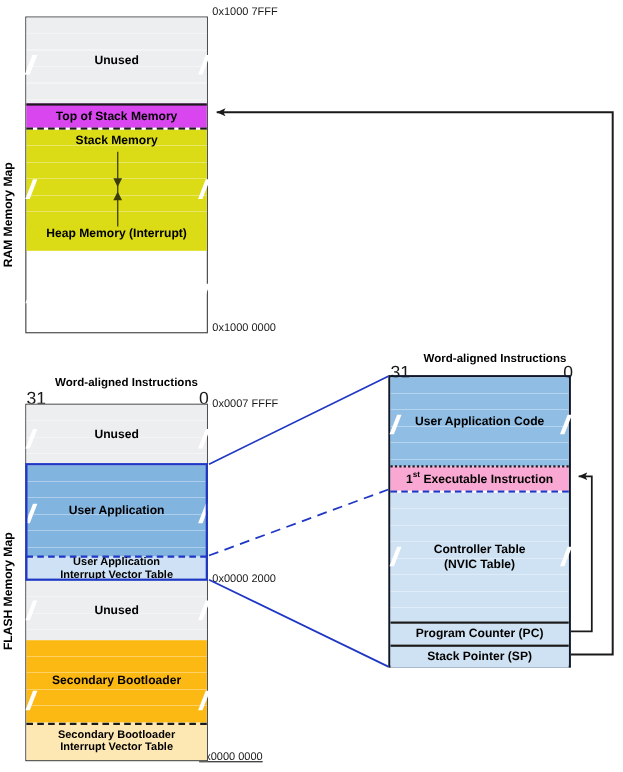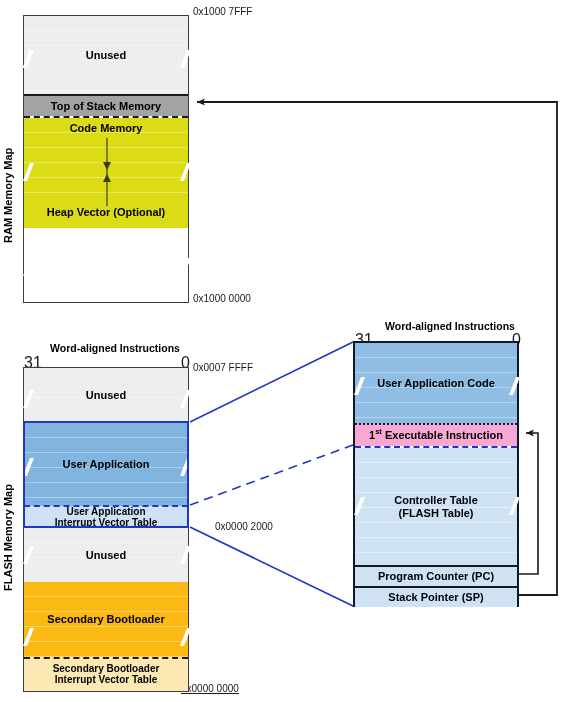--- a/index.html
+++ b/index.html
@@ -164,31 +164,31 @@
       <span class="lbl">Unused</span>
     </div>
     <svg class="brk" style="left:-3px; top:32px;" viewBox="0 0 14 20">
       <polygon points="2,20 9,2 13,2 6,20" fill="#ffffff"></polygon>
       <line x1="2" y1="20" x2="9" y2="2" stroke="#ffffff" stroke-width="1"></line>
     </svg>
     <svg class="brk" style="left:154px; top:32px;" viewBox="0 0 14 20">
       <polygon points="2,20 9,2 13,2 6,20" fill="#ffffff"></polygon>
     </svg>
 
-    <div class="band" style="top:78px; height:22px; background:#a3a3a3; border-top:2px solid #1a1a1a;">
+    <div class="band" style="top:78px; height:22px; background:#d946ef; border-top:2px solid #1a1a1a;">
       <span class="lbl">Top of Stack Memory</span>
     </div>
     <div class="sep-dash" style="top:100px;"></div>
 
     <div class="band" style="top:102px; height:100px; background:#dbdb16; align-items:flex-start;">
       <div class="sheen"></div>
-      <span class="lbl" style="margin-top:4px;">Code Memory</span>
+      <span class="lbl" style="margin-top:4px;">Stack Memory</span>
     </div>
     <div class="band" style="top:190px; height:22px; background:#dbdb16; align-items:flex-start;">
-      <span class="lbl">Heap Vector (Optional)</span>
+      <span class="lbl">Heap Memory (Interrupt)</span>
     </div>
     <svg class="brk" style="left:-3px; top:145px;" viewBox="0 0 14 20">
       <polygon points="2,20 9,2 13,2 6,20" fill="#ffffff"></polygon>
     </svg>
     <svg class="brk" style="left:154px; top:145px;" viewBox="0 0 14 20">
       <polygon points="2,20 9,2 13,2 6,20" fill="#ffffff"></polygon>
     </svg>
 
     <svg class="abs" style="left:76px; top:120px; width:14px; height:72px;" viewBox="0 0 14 72">
       <line x1="7" y1="2" x2="7" y2="70" stroke="#4d4d08" stroke-width="1.3"></line>
@@ -204,21 +204,21 @@
     </svg>
   </div>
 
   <div class="axis-caption" style="left:2px; top:430px; height:215px; width:14px;">FLASH Memory Map</div>
 
   <div class="hdr" style="left:50px; top:342px;">Word-aligned Instructions</div>
   <div class="bit" style="left:24px; top:354px;">31</div>
   <div class="bit" style="left:181px; top:354px;">0</div>
 
   <div class="addr" style="left:193px; top:362px;">0x0007 FFFF</div>
-  <div class="addr" style="left:193px; top:521px;margin-left:22px;">0x0000 2000</div>
+  <div class="addr" style="left:193px; top:521px;">0x0000 2000</div>
   <div class="addr" style="left:181px; top:683px;text-decoration:underline;">0x0000 0000</div>
 
   <div class="map" style="left:23px; top:367px; width:166px; height:325px;">
 
     <div class="band" style="top:0px; height:55px; background:#eceef0;">
       <div class="sheen"></div>
       <span class="lbl">Unused</span>
     </div>
     <svg class="brk" style="left:-3px; top:20px;" viewBox="0 0 14 20">
       <polygon points="2,20 9,2 13,2 6,20" fill="#ffffff"></polygon>
@@ -294,21 +294,21 @@
 
     <div class="band" style="top:81px; height:22px; background:#f9a8d4;">
       <span class="lbl"><span>1</span><sup>st</sup><span> Executable Instruction</span></span>
     </div>
     <div class="sep-dot-dark" style="top:80px;"></div>
     <div class="sep-dash-blue" style="top:103px;"></div>
 
     <div class="band" style="top:105px; height:117px; background:#cfe2f3; flex-direction:column;">
       <div class="sheen"></div>
       <span class="lbl">Controller Table</span>
-      <span class="lbl">(FLASH Table)</span>
+      <span class="lbl">(NVIC Table)</span>
     </div>
     <svg class="brk" style="left:-3px; top:152px;" viewBox="0 0 14 20">
       <polygon points="2,20 9,2 13,2 6,20" fill="#ffffff"></polygon>
     </svg>
     <svg class="brk" style="left:152px; top:152px;" viewBox="0 0 14 20">
       <polygon points="2,20 9,2 13,2 6,20" fill="#ffffff"></polygon>
     </svg>
 
     <div class="band" style="top:222px; height:21px; background:#cfe2f3; border-top:2px solid #1a1a1a;">
       <span class="lbl">Program Counter (PC)</span>

